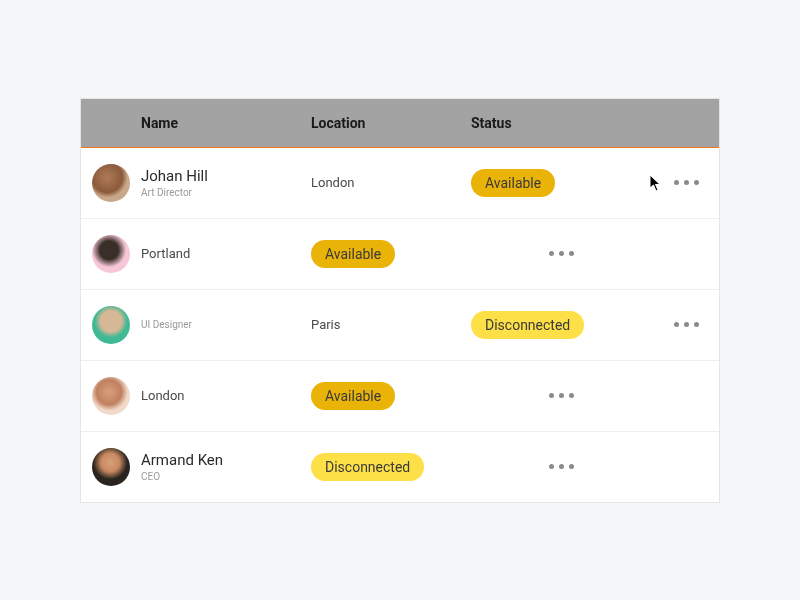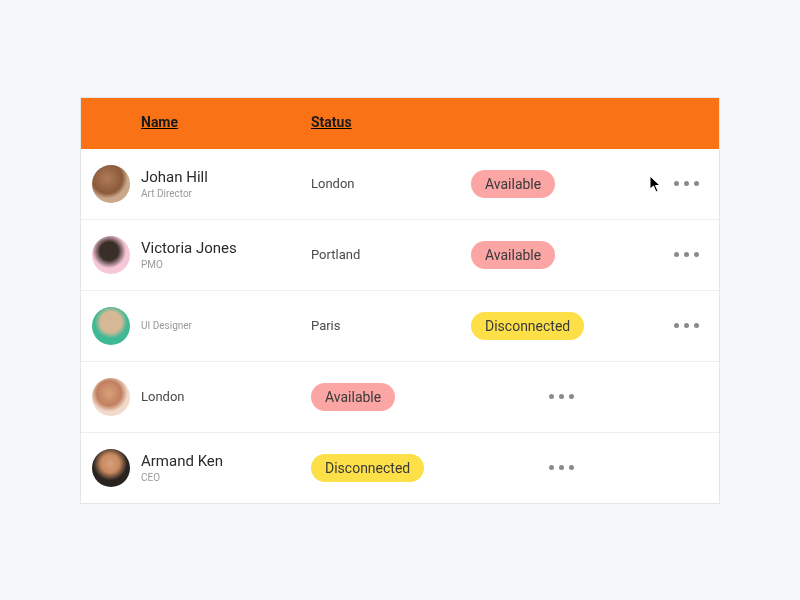--- a/index.html
+++ b/index.html
@@ -13,24 +13,23 @@
       justify-content: center;
     }
     .table-container {
       width: 640px;
       background: #fff;
       border: 1px solid #e5e5e5;
     }
     .table-header {
       display: grid;
       grid-template-columns: 60px 170px 160px 180px 70px;
-      background: #f97316;
-      border-bottom: 3px solid #f97316;
+      background: #a3a3a3;
+      border-bottom: 1px solid #f97316;
       padding: 16px 0;
-      text-decoration: underline;
     }
     .table-header .col-header {
       font-size: 14px;
       font-weight: 700;
       color: #1a1a1a;
     }
     .table-row {
       display: grid;
       grid-template-columns: 60px 170px 160px 180px 70px;
       align-items: center;
@@ -72,21 +71,21 @@
       color: #4a4a4a;
     }
     .status-badge {
       display: inline-block;
       padding: 6px 14px;
       border-radius: 16px;
       font-size: 14px;
       color: #3a3a3a;
       width: max-content;
     }
-    .status-available { background: #fca5a5; }
+    .status-available { background: #eab308; }
     .status-disconnected { background: #fde047; }
     .actions {
       display: flex;
       gap: 5px;
       justify-content: center;
       cursor: pointer;
       position: relative;
     }
     .dot {
       width: 5px;
@@ -102,20 +101,21 @@
     }
   </style>
 </head>
 <body>
 
 <div class="table-container">
 
   <div class="table-header">
     <div></div>
     <div class="col-header">Name</div>
+    <div class="col-header">Location</div>
     <div class="col-header">Status</div>
     <div></div>
   </div>
 
   <div class="table-row">
     <div class="avatar-cell">
       <span class="avatar a1"></span>
     </div>
     <div class="name-cell">
       <span class="name">Johan Hill</span>
@@ -132,24 +132,20 @@
       <svg class="cursor-overlay" width="14" height="18" viewBox="0 0 14 18">
         <path d="M1 1 L1 14 L4.5 11 L7 17 L9 16 L6.5 10.5 L11 10.5 Z" fill="#000" stroke="#fff" stroke-width="1"></path>
       </svg>
     </div>
   </div>
 
   <div class="table-row">
     <div class="avatar-cell">
       <span class="avatar a2"></span>
     </div>
-    <div class="name-cell">
-      <span class="name">Victoria Jones</span>
-      <span class="role">PMO</span>
-    </div>
     <div class="location">Portland</div>
     <div>
       <span class="status-badge status-available">Available</span>
     </div>
     <div class="actions">
       <span class="dot"></span>
       <span class="dot"></span>
       <span class="dot"></span>
     </div>
   </div>

